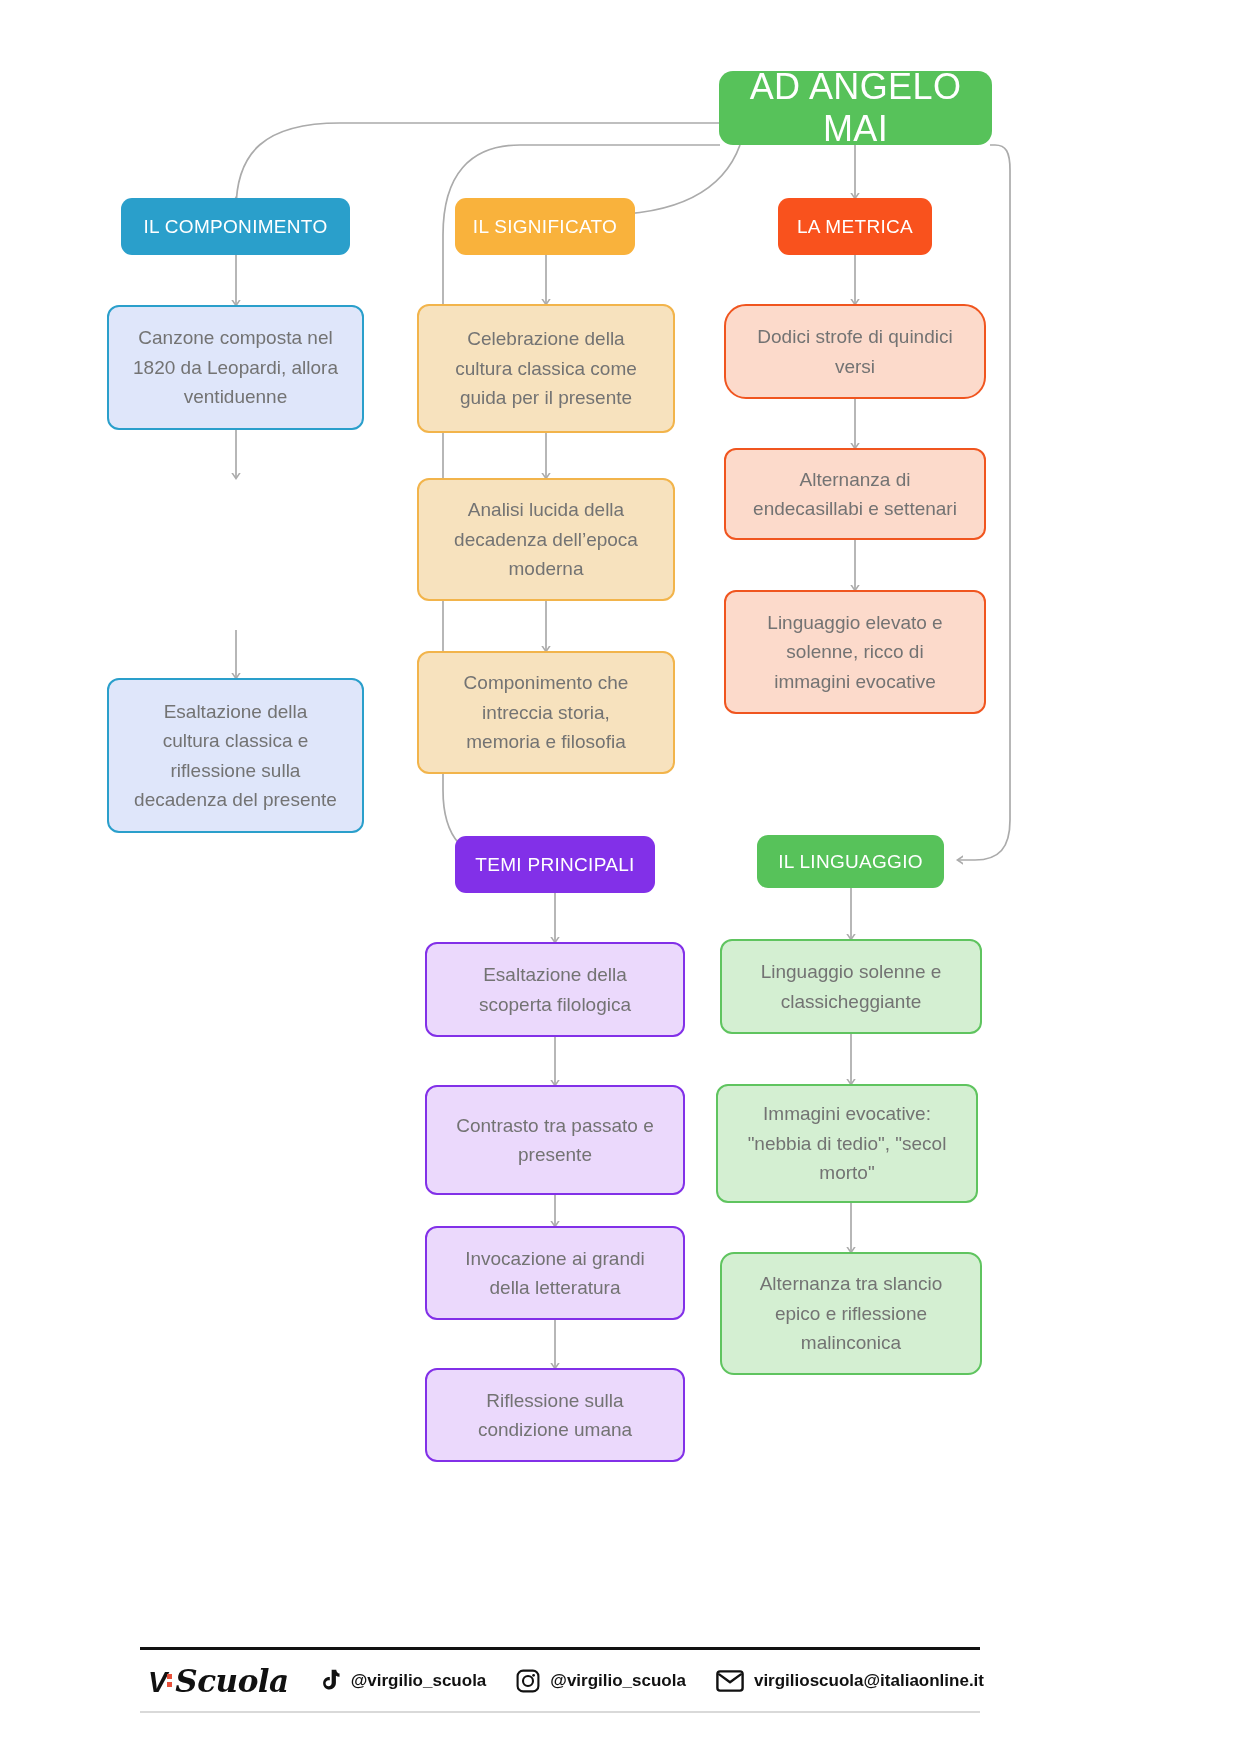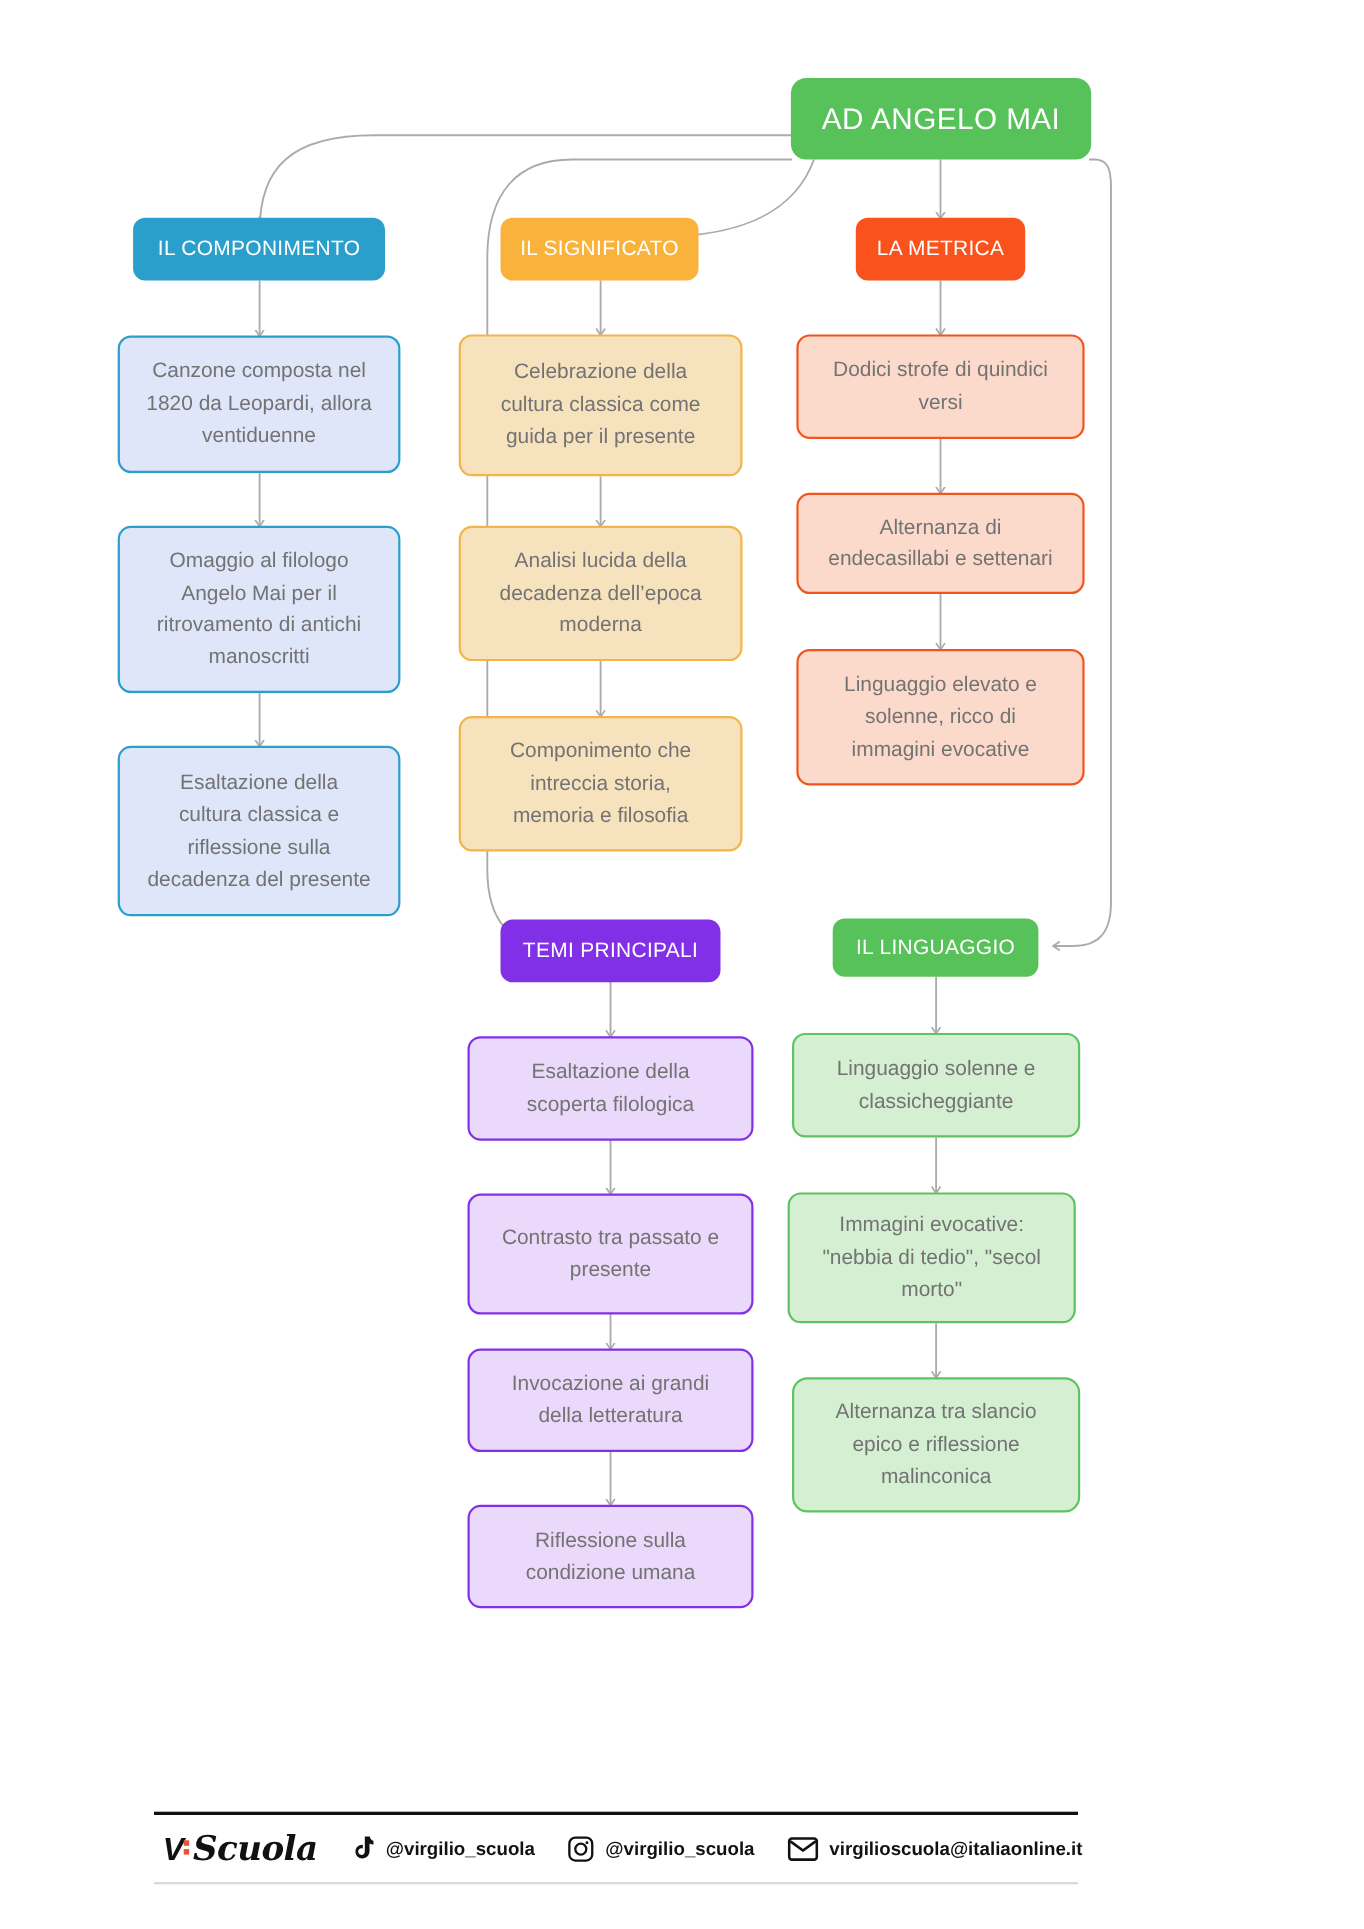--- a/index.html
+++ b/index.html
@@ -35,21 +35,21 @@
     display: flex;
     align-items: center;
     justify-content: center;
     text-align: center;
     border-radius: 12px;
   }
 
   .root {
     background: #57C25A;
     color: #ffffff;
-    font-size: 27px;
+    font-size: 36px;
     letter-spacing: 0.4px;
     border-radius: 14px;
     font-weight: 400;
   }
 
   .header {
     color: #ffffff;
     font-size: 19px;
     letter-spacing: 0.3px;
     border-radius: 11px;
@@ -193,28 +193,20 @@
   </div>
 
   <div class="node card blue" style="left:107px; top:305px; width:257px; height:125px;">
     <div>
       <span>Canzone composta nel</span>
       <span>1820 da Leopardi, allora</span>
       <span>ventiduenne</span>
     </div>
   </div>
 
-  <div class="node card blue" style="left:107px; top:478px; width:257px; height:152px;">
-    <div>
-      <span>Omaggio al filologo</span>
-      <span>Angelo Mai per il</span>
-      <span>ritrovamento di antichi</span>
-      <span>manoscritti</span>
-    </div>
-  </div>
 
   <div class="node card blue" style="left:107px; top:678px; width:257px; height:155px;">
     <div>
       <span>Esaltazione della</span>
       <span>cultura classica e</span>
       <span>riflessione sulla</span>
       <span>decadenza del presente</span>
     </div>
   </div>
 
@@ -243,21 +235,21 @@
       <span>Componimento che</span>
       <span>intreccia storia,</span>
       <span>memoria e filosofia</span>
     </div>
   </div>
 
   <div class="node header red" style="left:778px; top:198px; width:154px; height:57px;">
     <span>LA METRICA</span>
   </div>
 
-  <div class="node card red" style="left:724px; top:304px; width:262px; height:95px;">
+  <div class="node card red" style="left:724px; top:304px; width:262px; height:95px;border-radius:22px;">
     <div>
       <span>Dodici strofe di quindici</span>
       <span>versi</span>
     </div>
   </div>
 
   <div class="node card red" style="left:724px; top:590px; width:262px; height:124px;">
     <div>
       <span>Linguaggio elevato e</span>
       <span>solenne, ricco di</span>

